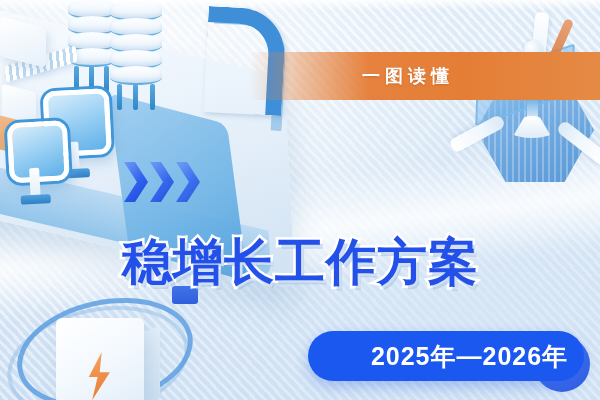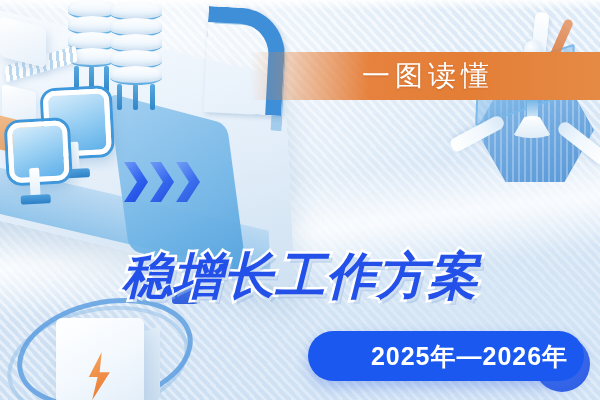--- a/index.html
+++ b/index.html
@@ -313,22 +313,22 @@
         rgba(232,131,60,0.45) 14%,
         rgba(230,124,52,0.95) 34%,
         #e47e36 62%,
         #e58a45 100%);
   }
   .ribbon-text {
     position: absolute;
     left: 362px;
     top: 56px;
     color: #ffffff;
-    font-size: 28px;
-    font-weight: normal;
+    font-size: 18px;
+    font-weight: bold;
     letter-spacing: 5px;
     line-height: 40px;
     text-shadow: 0 1px 2px rgba(150,70,20,0.35);
     white-space: nowrap;
     text-align: center;
   }
 
   
   .headline {
     position: absolute;
@@ -345,21 +345,21 @@
     font-size: 50px;
     font-weight: bold;
     color: #2250e8;
     letter-spacing: 1px;
     line-height: 62px;
     white-space: nowrap;
     -webkit-text-stroke: 5px #ffffff;
     paint-order: stroke fill;
     text-shadow: 3px 4px 0 rgba(150,185,225,0.45);
   }
-  .hl-row.row2 { margin-top: 22px; margin-left: 14px; font-style: italic; }
+  .hl-row.row2 { margin-top: 8px; margin-left: 14px; }
 
   .chevrons {
     display: flex;
     align-items: center;
     margin-left: 16px;
     gap: 2px;
   }
   .chev {
     width: 24px;
     height: 40px;

